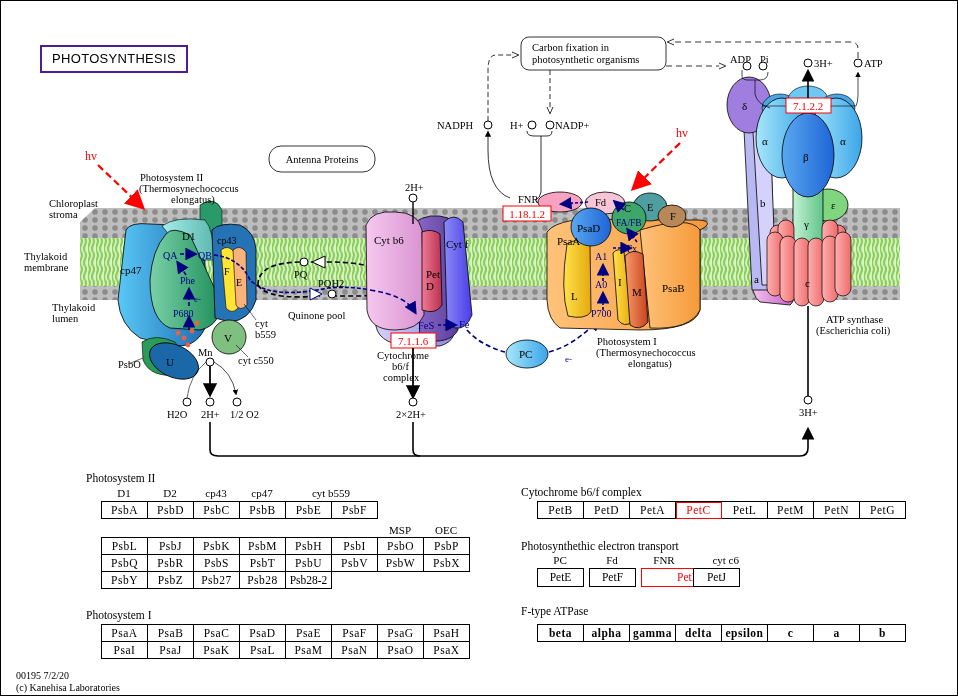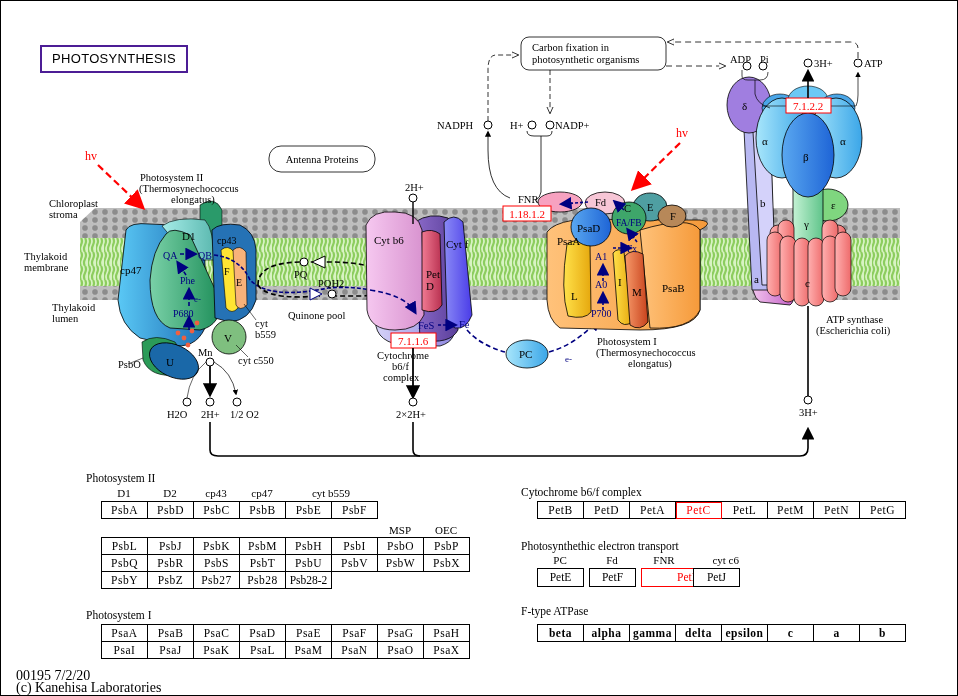--- a/index.html
+++ b/index.html
@@ -11,21 +11,21 @@
   .tr{font-family:"Liberation Serif","DejaVu Serif",serif;fill:#ff0000;}
   .gene-table{position:absolute;border-collapse:collapse;font-family:"Liberation Serif","DejaVu Serif",serif;font-size:11.5px;}
   .gene-table td{border:1px solid #000;height:16px;padding:0;text-align:center;letter-spacing:0.5px;background:#fff;}
   .gene-table td.hl{color:#ff0000;outline:1px solid #ff0000;outline-offset:-1px;}
   .gene-table td.blank{border:none;}
   .sec-title{position:absolute;font-size:11.5px;font-family:"Liberation Serif","DejaVu Serif",serif;white-space:nowrap;}
   .col-lbl{position:absolute;font-size:11px;font-family:"Liberation Serif","DejaVu Serif",serif;text-align:center;white-space:nowrap;}
   .box{position:absolute;border:1px solid #000;font-size:11.5px;text-align:center;height:17px;line-height:17px;background:#fff;}
   .box.hl{border-color:#ff0000;color:#ff0000;padding-left:24px;}
   #title-box{position:absolute;left:40px;top:45px;width:144px;height:24px;border:2px solid #4c1d95;font-size:13px;line-height:24px;text-align:center;font-family:"Liberation Sans","DejaVu Sans",sans-serif;letter-spacing:0.3px;}
-  #footer{position:absolute;left:16px;top:670px;font-size:14px;line-height:12px;font-family:"Liberation Serif","DejaVu Serif",serif;}
+  #footer{position:absolute;left:16px;top:670px;font-size:10px;line-height:12px;font-family:"Liberation Serif","DejaVu Serif",serif;}
 </style>
 </head>
 <body>
 
 <div id="frame"></div>
 
 <svg width="958" height="696" viewBox="0 0 958 696">
   <defs>
     <pattern id="headsTop" x="0" y="0" width="10" height="8" patternUnits="userSpaceOnUse">
       <rect width="10" height="8" fill="#bdbdbd"></rect>

